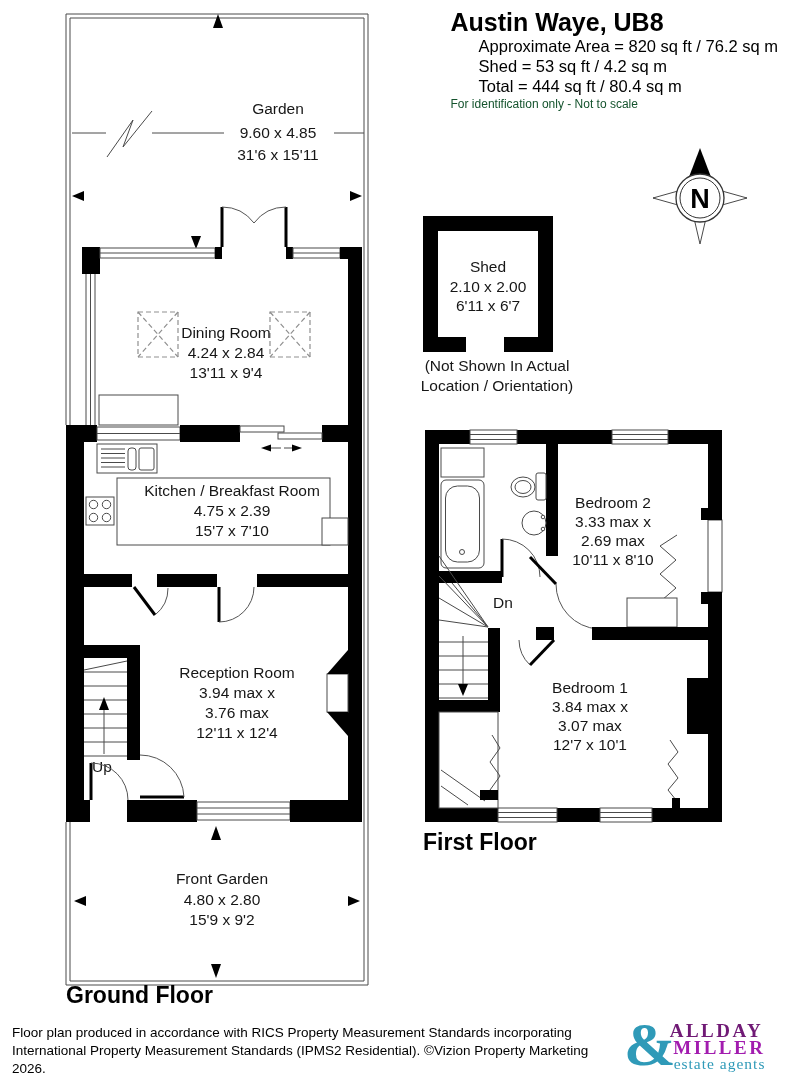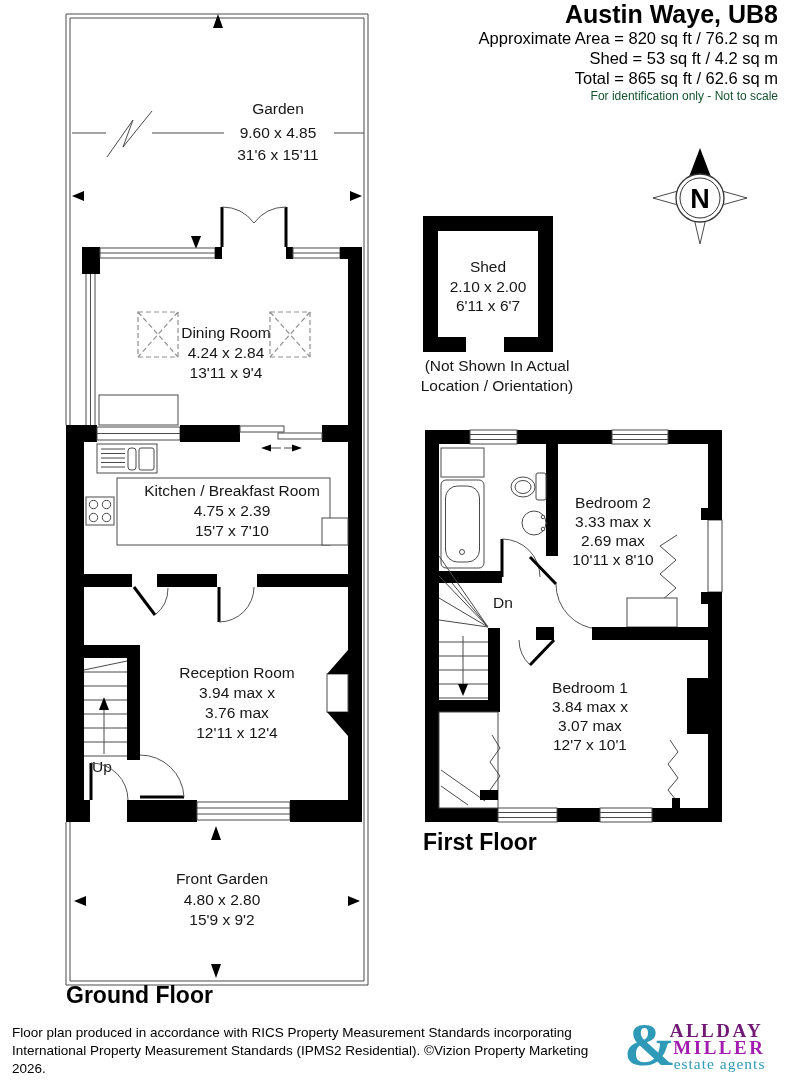--- a/index.html
+++ b/index.html
@@ -1,19 +1,19 @@
 <!DOCTYPE html>
 <html><head>
 <meta charset="utf-8">
 <style>
   html,body{margin:0;padding:0;background:#ffffff;}
   .page{position:relative;width:788px;height:1080px;background:#fff;overflow:hidden;
         font-family:"Liberation Sans",sans-serif;color:#111;}
   
-  .hdr{position:absolute;top:0;right:10px;text-align:right;}
+  .hdr{position:absolute;top:8px;right:10px;}
   .hdr .title{font-size:25px;font-weight:bold;line-height:28px;color:#000;}
   .hdr .area{font-size:16.5px;line-height:20px;color:#000;margin-left:28px;}
   .hdr .small{font-size:12px;line-height:15px;color:#14532d;margin-top:1px;}
   
   .ftr{position:absolute;left:12px;top:1024px;font-size:13.5px;line-height:18px;color:#000;width:610px;}
   
   .logo{position:absolute;left:624px;top:1016px;display:flex;align-items:flex-start;
         font-family:"Liberation Serif",serif;}
   .logo .amp{font-size:62px;line-height:56px;font-weight:bold;margin-right:-6px;}
   .logo .stack{padding-top:6px;}
@@ -33,21 +33,21 @@
 </style>
 </head>
 <body>
 
 <div class="page">
 
   <div class="hdr">
     <div class="title">Austin Waye, UB8</div>
     <div class="area">Approximate Area = 820 sq ft / 76.2 sq m</div>
     <div class="area">Shed = 53 sq ft / 4.2 sq m</div>
-    <div class="area">Total = 865 sq ft / 62.6 sq m</div>
+    <div class="area">Total = 444 sq ft / 80.4 sq m</div>
     <div class="small">For identification only - Not to scale</div>
   </div>
 
   <svg width="788" height="1080" viewBox="0 0 788 1080">
 
     <g>
       <path class="thin" d="M66,425 L66,14 L368,14 L368,985"></path>
       <path class="thin" d="M70,425 L70,18 L364,18 L364,981"></path>
       <path class="thin" d="M66,822 L66,985 L368,985"></path>
       <path class="thin" d="M70,822 L70,981 L364,981"></path>

